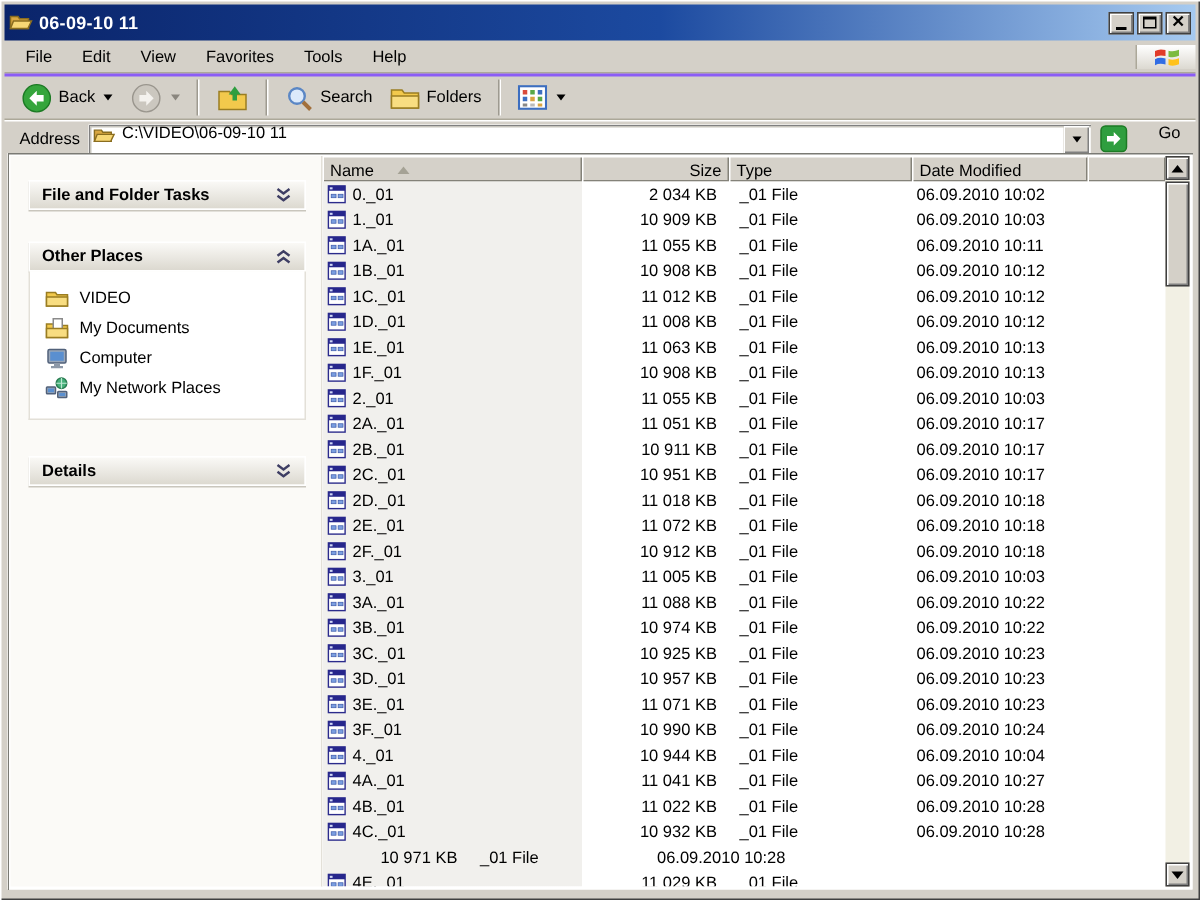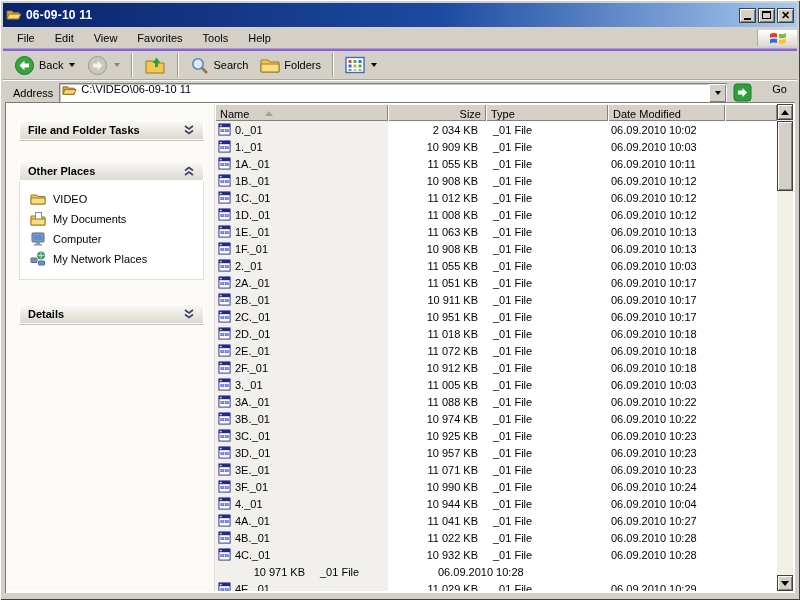--- a/index.html
+++ b/index.html
@@ -725,21 +725,20 @@
                   <rect x="1" y="1" width="12" height="12" fill="#fff" stroke="#2b2b8c"></rect>
                   <rect x="1" y="1" width="12" height="3.5" fill="#26268c"></rect>
                   <rect x="2" y="2" width="2" height="1.5" fill="#cfd6f5"></rect>
                   <rect x="3" y="7" width="3.5" height="2.5" fill="#7b9fe0" stroke="#3a56a8" stroke-width=".5"></rect>
                   <rect x="8" y="7" width="3.5" height="2.5" fill="#7b9fe0" stroke="#3a56a8" stroke-width=".5"></rect>
                 </svg></span>
               <span>4E._01</span>
             </span>
             <span class="c-size">11 029 KB</span>
             <span class="c-type">_01 File</span>
-            <span class="c-date">06.09.2010 10:29</span>
           </div>
         </div>
     </div>
 
     <div class="vscroll">
       <div class="sc-btn sc-up">
           <span class="tri-up"></span>
         </div>
       <div class="sc-thumb"></div>
       <div class="sc-btn sc-down">

